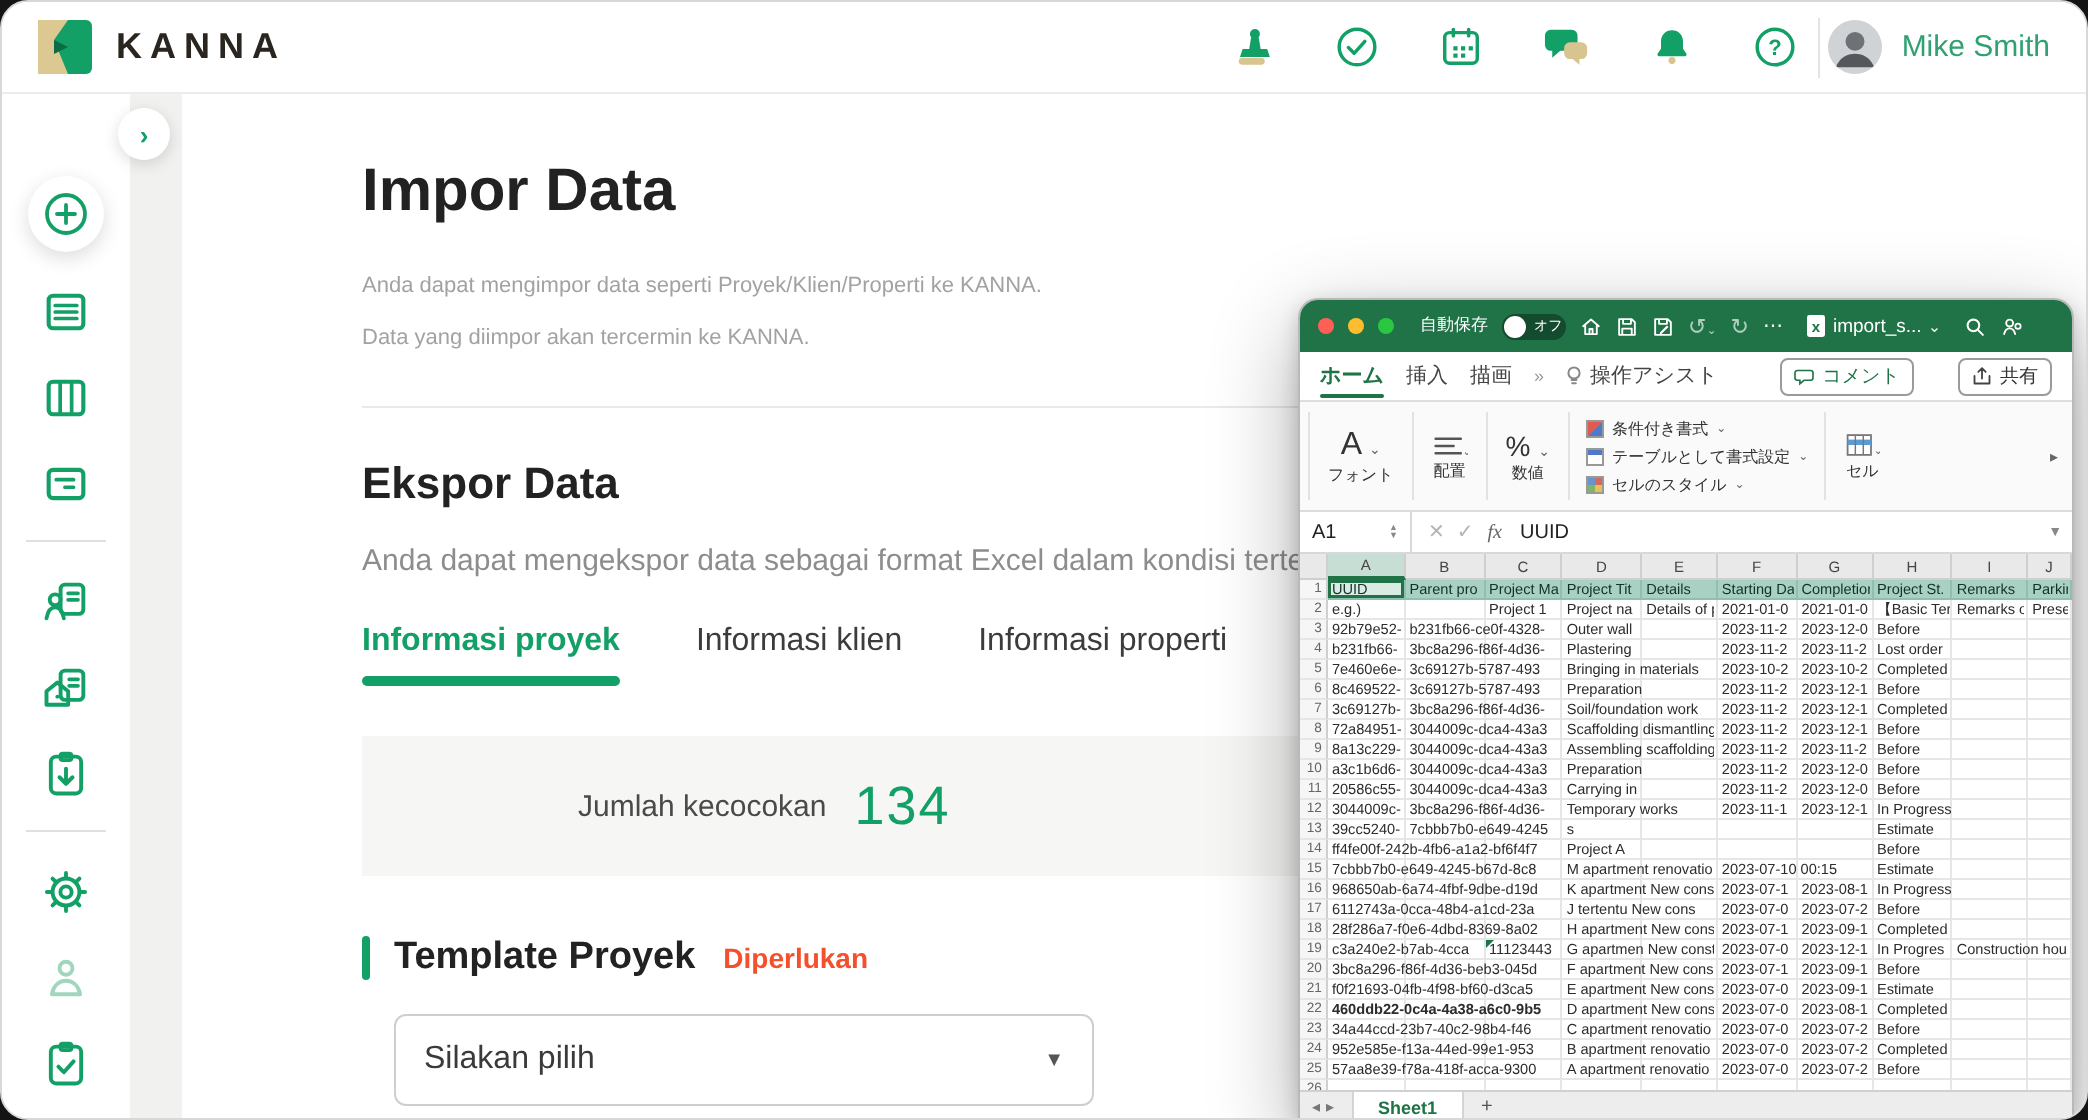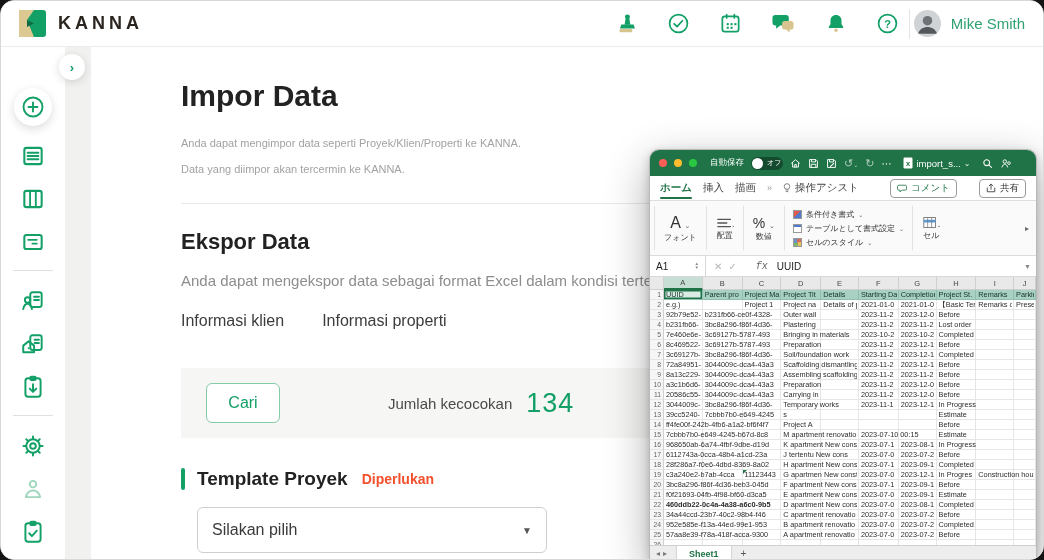--- a/index.html
+++ b/index.html
@@ -75,21 +75,21 @@
   .mic{width:9px;height:9px;border:1px solid #999;box-sizing:border-box;}
   .ic0{background:linear-gradient(135deg,#e05a4e 50%,#4f79c9 50%);}
   .ic1{background:linear-gradient(180deg,#4f79c9 34%,#fff 34%);}
   .ic2{background:conic-gradient(#d46a5f 0 25%,#e8c05a 0 50%,#7fb567 0 75%,#6a93c9 0);}
   .rarrow{display:flex;align-items:center;color:#666;font-size:8px;padding:0 3px;margin-left:auto;}
   .xl-formula{height:20px;background:#fff;border-bottom:1px solid #d8d8d8;display:flex;align-items:center;flex:0 0 auto;font-size:10px;color:#222;}
   .namebox{width:56px;height:100%;border-right:1px solid #d8d8d8;display:flex;align-items:center;padding:0 6px;box-sizing:border-box;justify-content:space-between;}
   .spin{display:flex;flex-direction:column;font-size:4.5px;color:#888;line-height:4.5px;}
   .fx-x{color:#b5b5b5;margin-left:8px;}
   .fx-ok{color:#b5b5b5;margin-left:6px;}
-  .fx-fx{font-family:Liberation Mono, monospace;font-style:italic;color:#666;margin-left:19px;}
+  .fx-fx{font-family:Liberation Serif, serif;font-style:italic;color:#666;margin-left:7px;}
   .fx-val{margin-left:9px;color:#222;}
   .fx-dd{margin-left:auto;margin-right:5px;color:#888;font-size:7px;}
   .xl-grid{flex:1;background:#fff;overflow:hidden;font-size:7.3px;color:#2c2c2c;}
   .colhdr{display:flex;height:13px;}
   .corner{width:14px;background:#e9e9e9;border-right:1px solid #cfcfcf;border-bottom:1px solid #cfcfcf;box-sizing:border-box;}
   .ch{background:#e9e9e9;border-right:1px solid #cfcfcf;border-bottom:1px solid #cfcfcf;box-sizing:border-box;display:flex;align-items:center;justify-content:center;font-size:7.5px;color:#444;}
   .ch.sel{background:#c7ded4;border-bottom:2px solid #1F7347;}
   .grow{display:flex;height:10px;}
   .rn{width:14px;box-sizing:border-box;border-right:1px solid #cfcfcf;border-bottom:1px solid #e6e6e6;background:#f6f6f6;font-size:6.8px;color:#666;display:flex;align-items:center;justify-content:flex-end;padding-right:2px;}
   .gc{position:relative;box-sizing:border-box;border-right:1px solid #e6e6e6;border-bottom:1px solid #e6e6e6;height:10px;}
@@ -274,25 +274,25 @@
   <div class="content">
     <div class="h1">Impor Data</div>
     <div class="intro">
       <div>Anda dapat mengimpor data seperti Proyek/Klien/Properti ke KANNA.</div>
       <div>Data yang diimpor akan tercermin ke KANNA.</div>
     </div>
     <div class="rule"></div>
     <div class="h2">Ekspor Data</div>
     <div class="desc2">Anda dapat mengekspor data sebagai format Excel dalam kondisi tertentu.</div>
     <div class="tabs" id="export-tabs">
+        <div class="tab active">Informasi proyek</div>
         <div class="tab">Informasi klien</div>
         <div class="tab">Informasi properti</div>
       </div>
     <div class="panel">
-      <div class="cari-btn">Cari</div>
       <div class="match">
         <span class="match-label">Jumlah kecocokan</span>
         <span class="match-count">134</span>
       </div>
     </div>
     <div class="tpl-row">
       <div class="tpl-bar"></div>
       <span class="tpl-label">Template Proyek</span>
       <span class="tpl-req">Diperlukan</span>
     </div>

